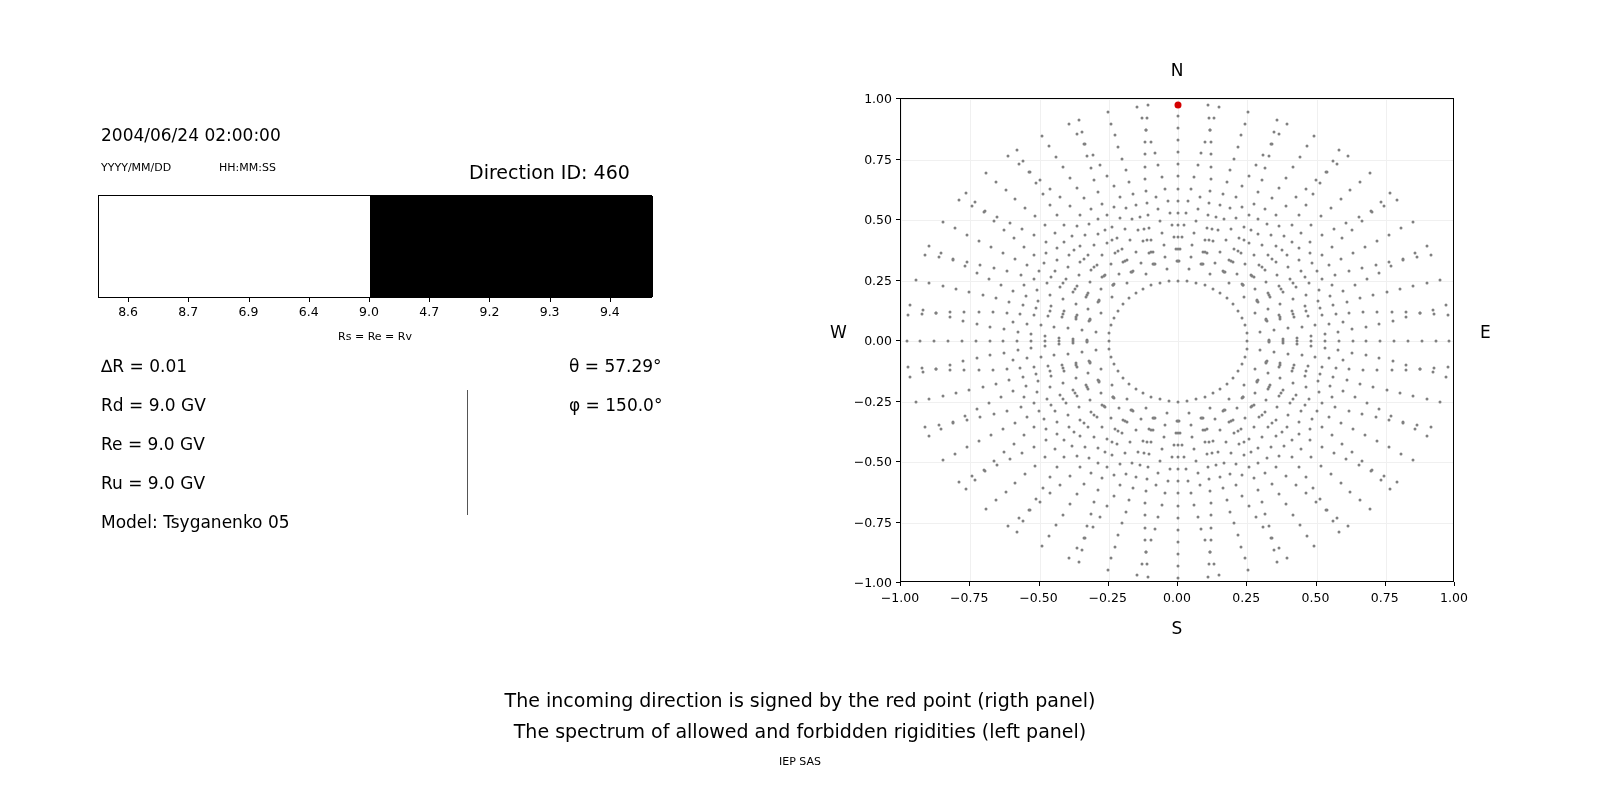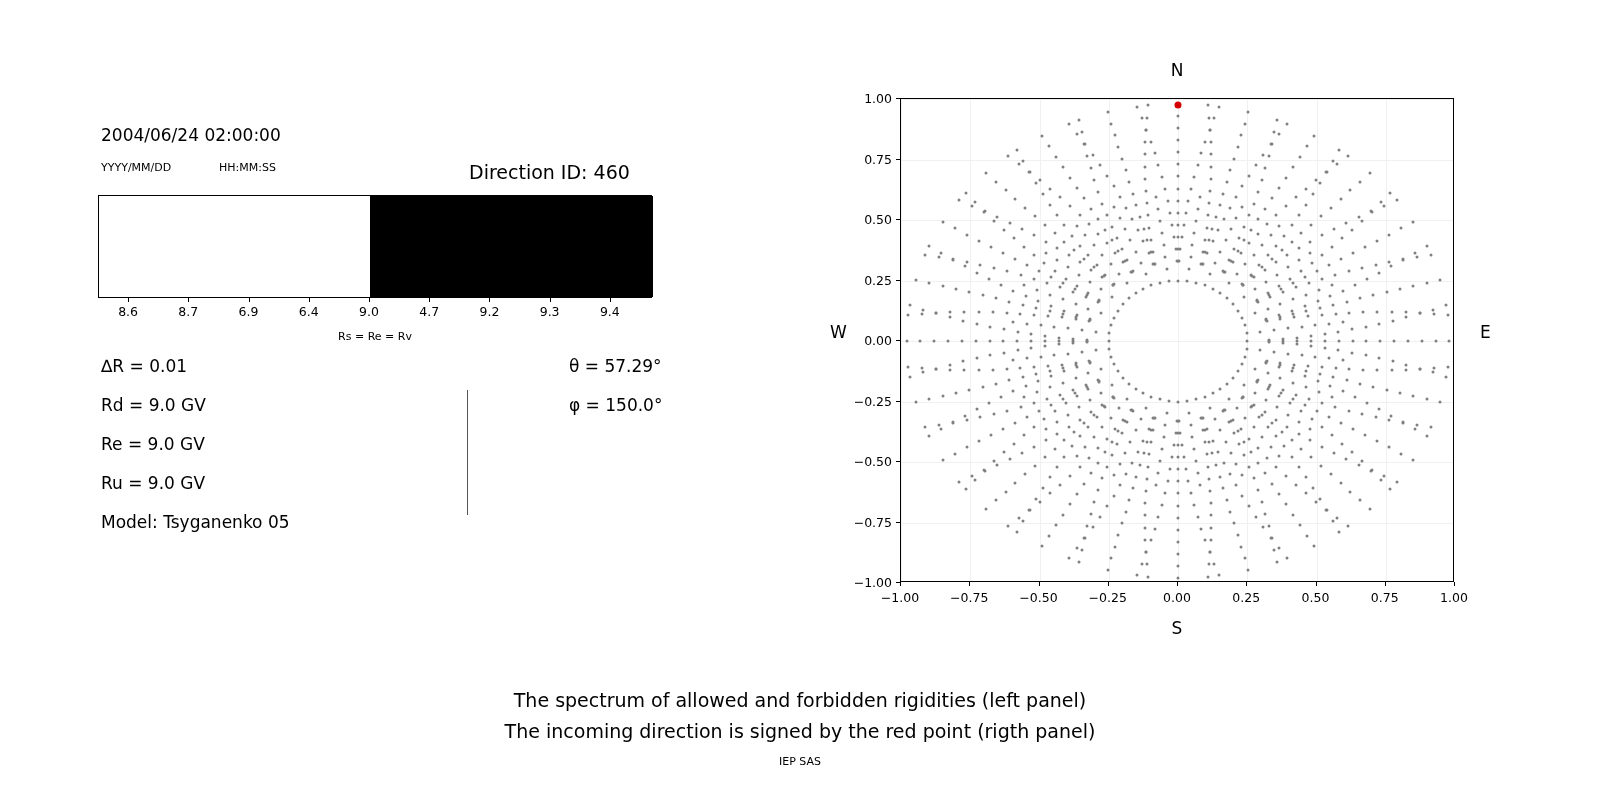--- a/index.html
+++ b/index.html
@@ -1535,16 +1535,16 @@
     <div class="ax-tick-label-y" style="left: 18px; width: 54px; top: 229.5px;">0.25</div>
     <div class="ax-tick" style="left: 76px; top: 169px; width: 4px; height: 1px;"></div>
     <div class="ax-tick-label-y" style="left: 18px; width: 54px; top: 169px;">0.50</div>
     <div class="ax-tick" style="left: 76px; top: 108.5px; width: 4px; height: 1px;"></div>
     <div class="ax-tick-label-y" style="left: 18px; width: 54px; top: 108.5px;">0.75</div>
     <div class="ax-tick" style="left: 76px; top: 48px; width: 4px; height: 1px;"></div>
     <div class="ax-tick-label-y" style="left: 18px; width: 54px; top: 48px;">1.00</div>
   </div>
 
 <div id="caption">
+  <div class="caption-line">The incoming direction is signed by the red point (rigth panel)</div>
   <div class="caption-line">The spectrum of allowed and forbidden rigidities (left panel)</div>
-  <div class="caption-line">The incoming direction is signed by the red point (rigth panel)</div>
 </div>
 <div id="credit">IEP SAS</div>
 
 </body></html>

